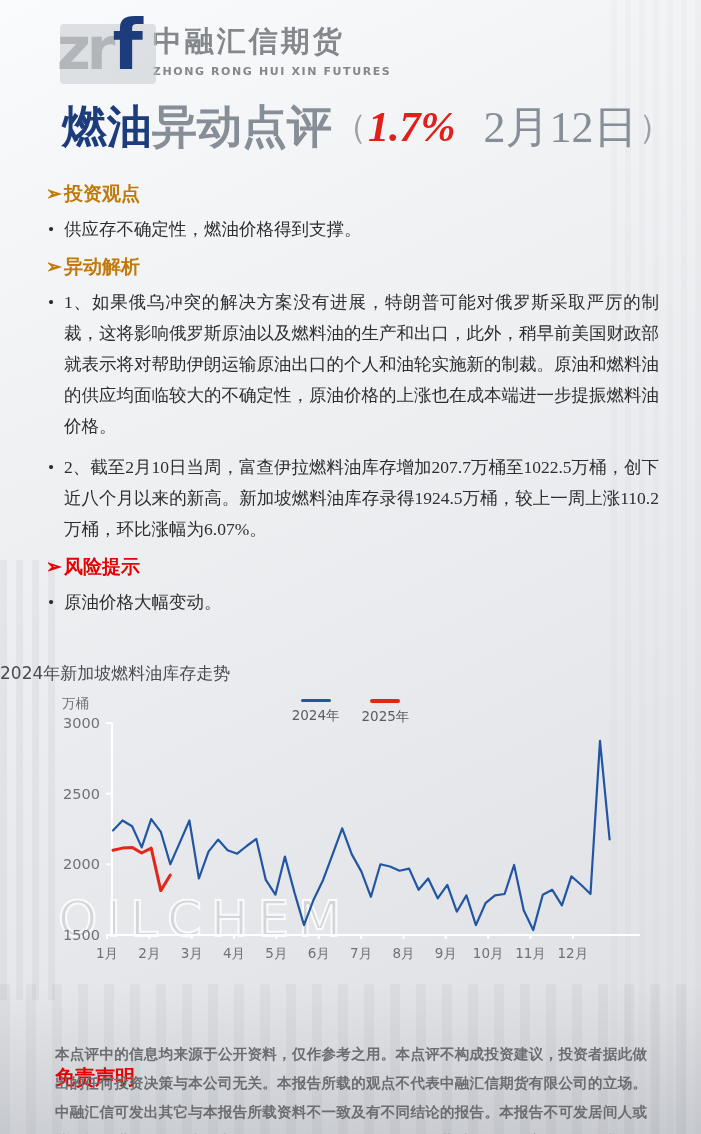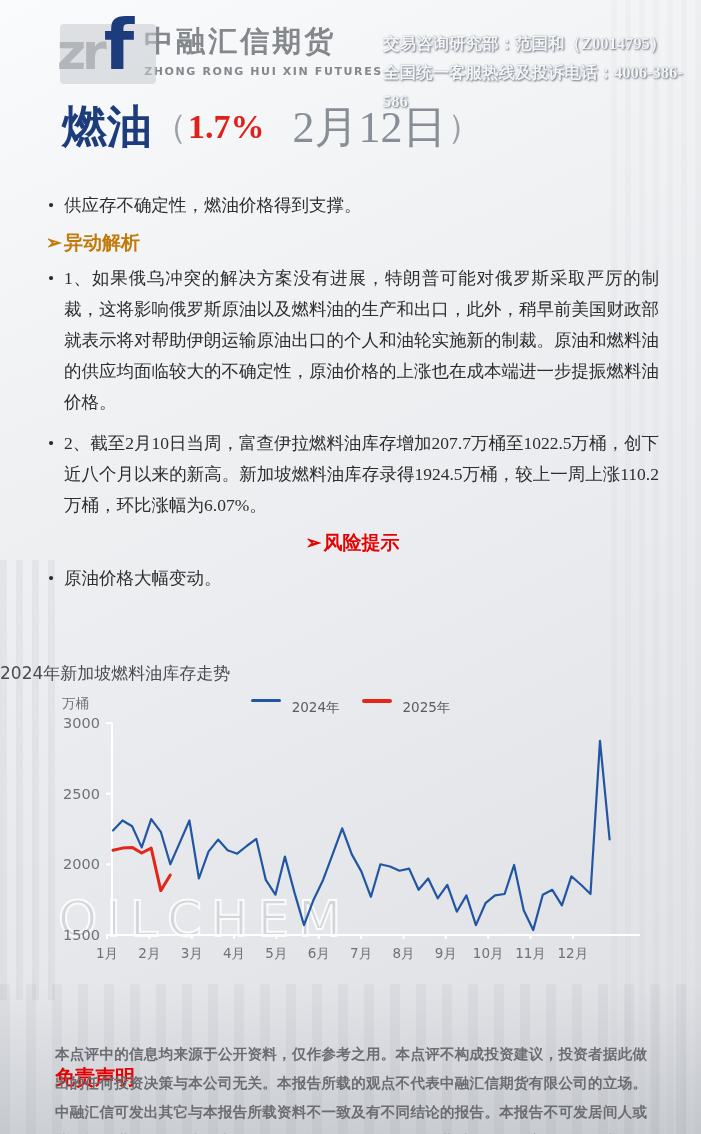--- a/index.html
+++ b/index.html
@@ -15,52 +15,52 @@
   .bg-bottom{position:absolute;left:0;bottom:0;width:100%;height:150px;
     background:linear-gradient(to top,rgba(125,130,138,.22),rgba(125,130,138,0)),
     repeating-linear-gradient(90deg,rgba(120,126,134,.08) 0 10px,rgba(255,255,255,0) 10px 26px);}
   .bg-mid{position:absolute;left:0;top:560px;width:60px;height:440px;
     background:repeating-linear-gradient(90deg,rgba(140,146,154,.10) 0 7px,rgba(255,255,255,0) 7px 16px);}
 
   
   .logo{position:absolute;left:57px;top:10px;display:flex;align-items:flex-start;}
   .logo-badge{position:absolute;left:3px;top:14px;width:96px;height:60px;background:#c7cacf;opacity:.55;border-radius:4px;}
   .logo-letters{position:relative;font-family:"DejaVu Sans","Liberation Sans",sans-serif;font-weight:bold;line-height:1;}
-  .logo-zr{font-size:50px;color:#b2b5ba;letter-spacing:-4px;}
+  .logo-zr{font-size:58px;color:#b2b5ba;letter-spacing:-4px;}
   .logo-f{font-size:70px;color:#1c3c7c;margin-left:1px;}
   .logo-names{margin:12px 4px 0 10px;font-family:"DejaVu Sans","Liberation Sans",sans-serif;}
   .logo-cn{font-size:29px;font-weight:bold;color:#84878c;letter-spacing:3px;}
   .logo-en{font-size:11px;font-weight:bold;color:#84878c;letter-spacing:1.6px;margin-top:3px;}
   .contact{position:absolute;left:383px;top:29px;font-size:16.5px;font-weight:bold;
     color:#f3f5f8;line-height:29px;text-shadow:1px 1px 2px rgba(105,112,122,.95),0 0 1px rgba(130,136,144,.6);}
 
   
   .title{position:absolute;left:62px;top:97px;display:flex;align-items:center;white-space:nowrap;}
   .t-navy{font-size:45px;font-weight:bold;color:#1c3c7c;}
   .t-gray{font-size:45px;font-weight:600;color:#878e97;}
   .t-paren{font-size:34px;color:#9aa0a8;margin:0 1px;}
-  .t-red{font-size:34px;font-weight:bold;color:#e0201a;}
+  .t-red{font-size:42px;font-weight:bold;color:#e0201a;font-style:italic;}
   .t-date{font-size:44px;color:#878e97;margin-left:28px;}
 
   
   .content{position:absolute;left:46px;top:182px;width:613px;}
   .sec-h{margin:0;font-size:19px;font-weight:bold;line-height:24px;}
   .sec-h .marker{margin-right:2px;}
   .sec-orange{color:#c1790a;}
-  .sec-red{color:#e60000;text-align:center;}
+  .sec-red{color:#e60000;}
   .bullet-para{display:flex;margin:8px 0 10px 2px;font-size:17.5px;color:#2e2e2e;line-height:31px;}
   .bullet-para .dot{flex:0 0 16px;color:#2e2e2e;}
   .bullet-para .txt{flex:1;text-align:justify;}
 
   
   .chart-title{position:absolute;left:0;top:662px;width:701px;text-align:left;
     font-family:"DejaVu Sans","Liberation Sans",sans-serif;font-size:17px;color:#4a4c4f;}
   .legend{position:absolute;left:0;top:699px;width:701px;display:flex;justify-content:center;gap:22px;
     font-family:"DejaVu Sans","Liberation Sans",sans-serif;font-size:13.5px;color:#5a5c60;}
-  .legend-item{display:flex;align-items:flex-start;gap:11px;}
+  .legend-item{display:flex;align-items:center;gap:5px;flex-direction:column;}
   .swatch{display:inline-block;width:30px;border-radius:2px;}
   .swatch.thin{height:3px;}
   .swatch.thick{height:4px;}
   .watermark{position:absolute;left:58px;top:890px;font-family:"DejaVu Sans","Liberation Sans",sans-serif;
     font-size:50px;font-weight:normal;letter-spacing:9px;color:rgba(255,255,255,.30);
     -webkit-text-stroke:2px rgba(255,255,255,.85);text-shadow:0 0 1px rgba(150,155,162,.45);}
   svg.chart{position:absolute;left:0;top:0;width:701px;height:1134px;pointer-events:none;}
   svg.chart text{font-family:"DejaVu Sans","Liberation Sans",sans-serif;fill:#6f7175;}
   svg.chart text.ytick{font-size:14.5px;}
   svg.chart text.xtick{font-size:13.5px;}
@@ -82,34 +82,32 @@
   <div class="bg-bottom"></div>
 
   <div class="logo">
     <div class="logo-badge"></div>
     <div class="logo-letters"><span class="logo-zr">zr</span><span class="logo-f">f</span></div>
     <div class="logo-names">
       <div class="logo-cn">中融汇信期货</div>
       <div class="logo-en">ZHONG RONG HUI XIN FUTURES</div>
     </div>
   </div>
-  <div class="contact">
-    <div>交易咨询研究部：范国和（Z0014795）</div>
-    <div>全国统一客服热线及投诉电话：4006-386-586</div>
-  </div>
 
   <div class="title">
     <span class="t-navy">燃油</span>
+    <span class="t-gray">异动点评</span>
     <span class="t-paren">（</span>
     <span class="t-red">1.7%</span>
     <span class="t-date">2月12日</span>
     <span class="t-paren">）</span>
   </div>
 
   <div class="content">
+    <h2 class="sec-h sec-orange"><span class="marker">➢</span><span>投资观点</span></h2>
     <div class="bullet-para">
       <span class="dot">•</span>
       <div class="txt">供应存不确定性，燃油价格得到支撑。</div>
     </div>
 
     <h2 class="sec-h sec-orange"><span class="marker">➢</span><span>异动解析</span></h2>
     <div class="bullet-para">
       <span class="dot">•</span>
       <div class="txt">1、如果俄乌冲突的解决方案没有进展，特朗普可能对俄罗斯采取严厉的制裁，这将影响俄罗斯原油以及燃料油的生产和出口，此外，稍早前美国财政部就表示将对帮助伊朗运输原油出口的个人和油轮实施新的制裁。原油和燃料油的供应均面临较大的不确定性，原油价格的上涨也在成本端进一步提振燃料油价格。</div>
     </div>

